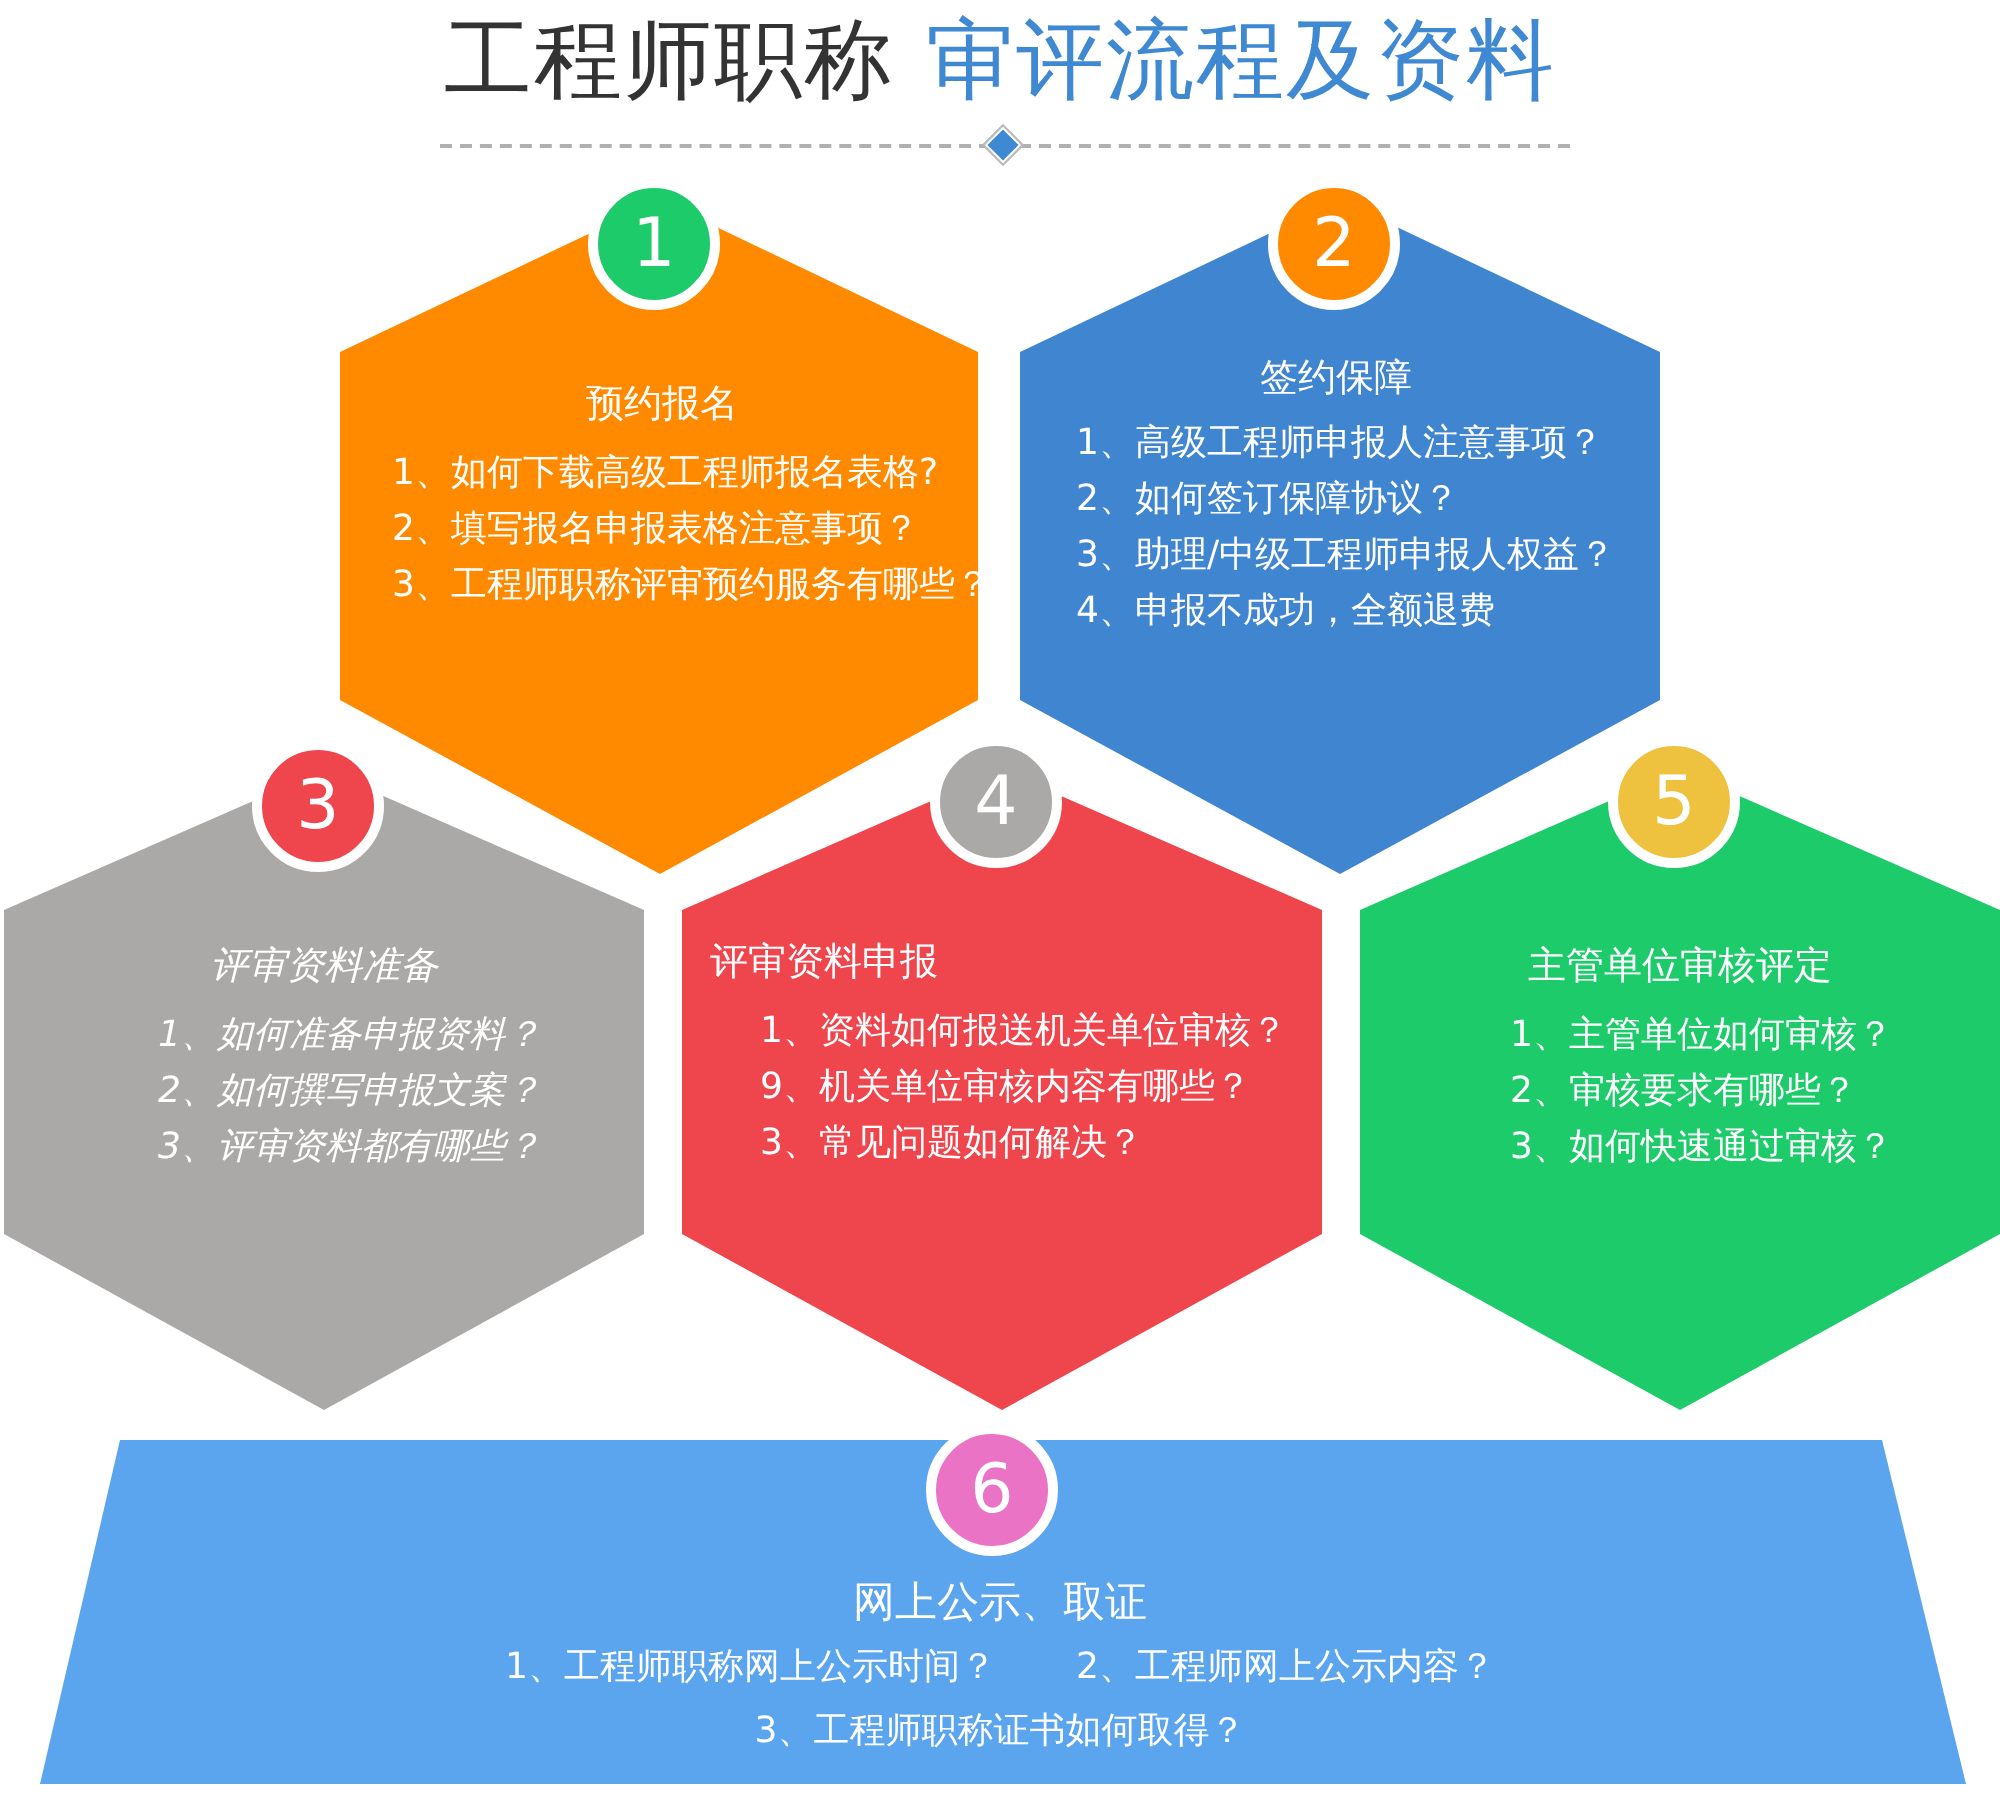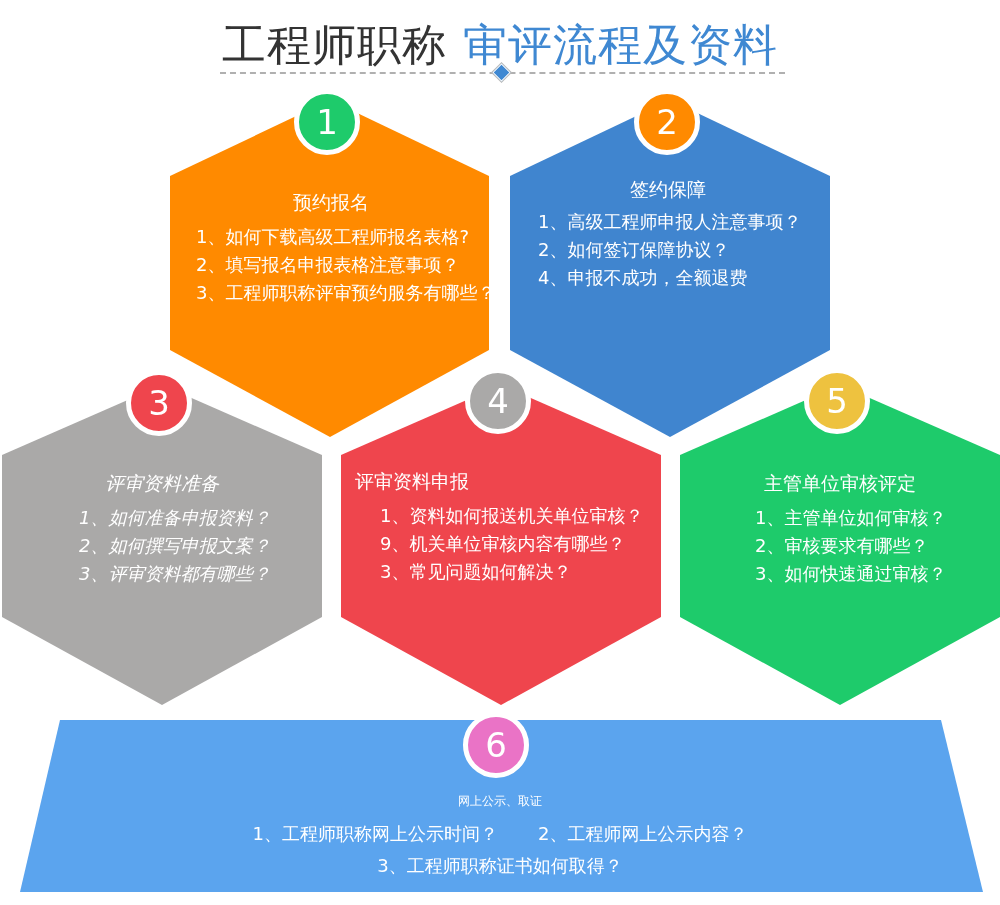--- a/index.html
+++ b/index.html
@@ -1,35 +1,35 @@
 <!DOCTYPE html>
 <html><head>
 <meta charset="utf-8">
 <style>
   html, body { margin:0; padding:0; background:#ffffff; }
   body { width:1000px; height:905px; position:relative; overflow:hidden;
          font-family:"DejaVu Sans","Liberation Sans",sans-serif; }
-  .title { position:absolute; top:16px; left:0; width:1000px; text-align:center;
+  .title { position:absolute; top:2px; left:0; width:1000px; text-align:center;
            font-size:44px; line-height:58px; letter-spacing:1px; white-space:nowrap; }
   .title .t1 { color:#333333; }
   .title .t2 { color:#3f88d2; margin-left:16px; }
   .divider { position:absolute; left:220px; top:72px; width:565px; height:0;
              border-top:2px dashed #b0b0b0; }
   .divider-diamond { position:absolute; left:495px; top:66px; width:11px; height:11px;
              background:#3f88d2; border:1px solid #ffffff; outline:1px solid #b8b8b8;
              transform:rotate(45deg); }
   svg.shapes { position:absolute; left:0; top:0; }
   .badge { position:absolute; width:56px; height:56px; border-radius:50%;
            border:5px solid #ffffff; color:#ffffff; font-size:34px; line-height:56px;
            text-align:center; box-sizing:content-box; }
   .card { position:absolute; color:#ffffff; }
   .card .heading { font-size:19px; line-height:26px; text-align:center; margin-bottom:8px; white-space:nowrap; }
   .card .item { font-size:18px; line-height:28px; white-space:nowrap; }
   .bottom-card { position:absolute; left:0; width:1000px; top:788px; color:#ffffff; text-align:center; }
-  .bottom-card .heading { font-size:12px; line-height:26px; margin-bottom:4px; }
+  .bottom-card .heading { font-size:21px; line-height:26px; margin-bottom:4px; }
   .bottom-card .row { font-size:18px; line-height:32px; white-space:nowrap; }
   .bottom-card .row span + span { margin-left:40px; }
 </style>
 </head>
 <body>
 
 <div class="title">
   <span class="t1">工程师职称</span><span class="t2">审评流程及资料</span>
 </div>
 <div class="divider"></div>
@@ -55,20 +55,21 @@
   <div class="heading">预约报名</div>
   <div class="item">1、如何下载高级工程师报名表格?</div>
   <div class="item">2、填写报名申报表格注意事项？</div>
   <div class="item">3、工程师职称评审预约服务有哪些？</div>
 </div>
 
 <div class="card" style="left:538px; top:176px; width:260px;">
   <div class="heading" style="margin-bottom:6px;text-align:center;">签约保障</div>
   <div class="item">1、高级工程师申报人注意事项？</div>
   <div class="item">2、如何签订保障协议？</div>
+  <div class="item">3、助理/中级工程师申报人权益？</div>
   <div class="item">4、申报不成功，全额退费</div>
 </div>
 
 <div class="card" style="left:62px; top:470px; width:200px;font-style:italic;">
   <div class="heading">评审资料准备</div>
   <div style="padding-left:17px;">
     <div class="item">1、如何准备申报资料？</div>
     <div class="item">2、如何撰写申报文案？</div>
     <div class="item">3、评审资料都有哪些？</div>
   </div>

